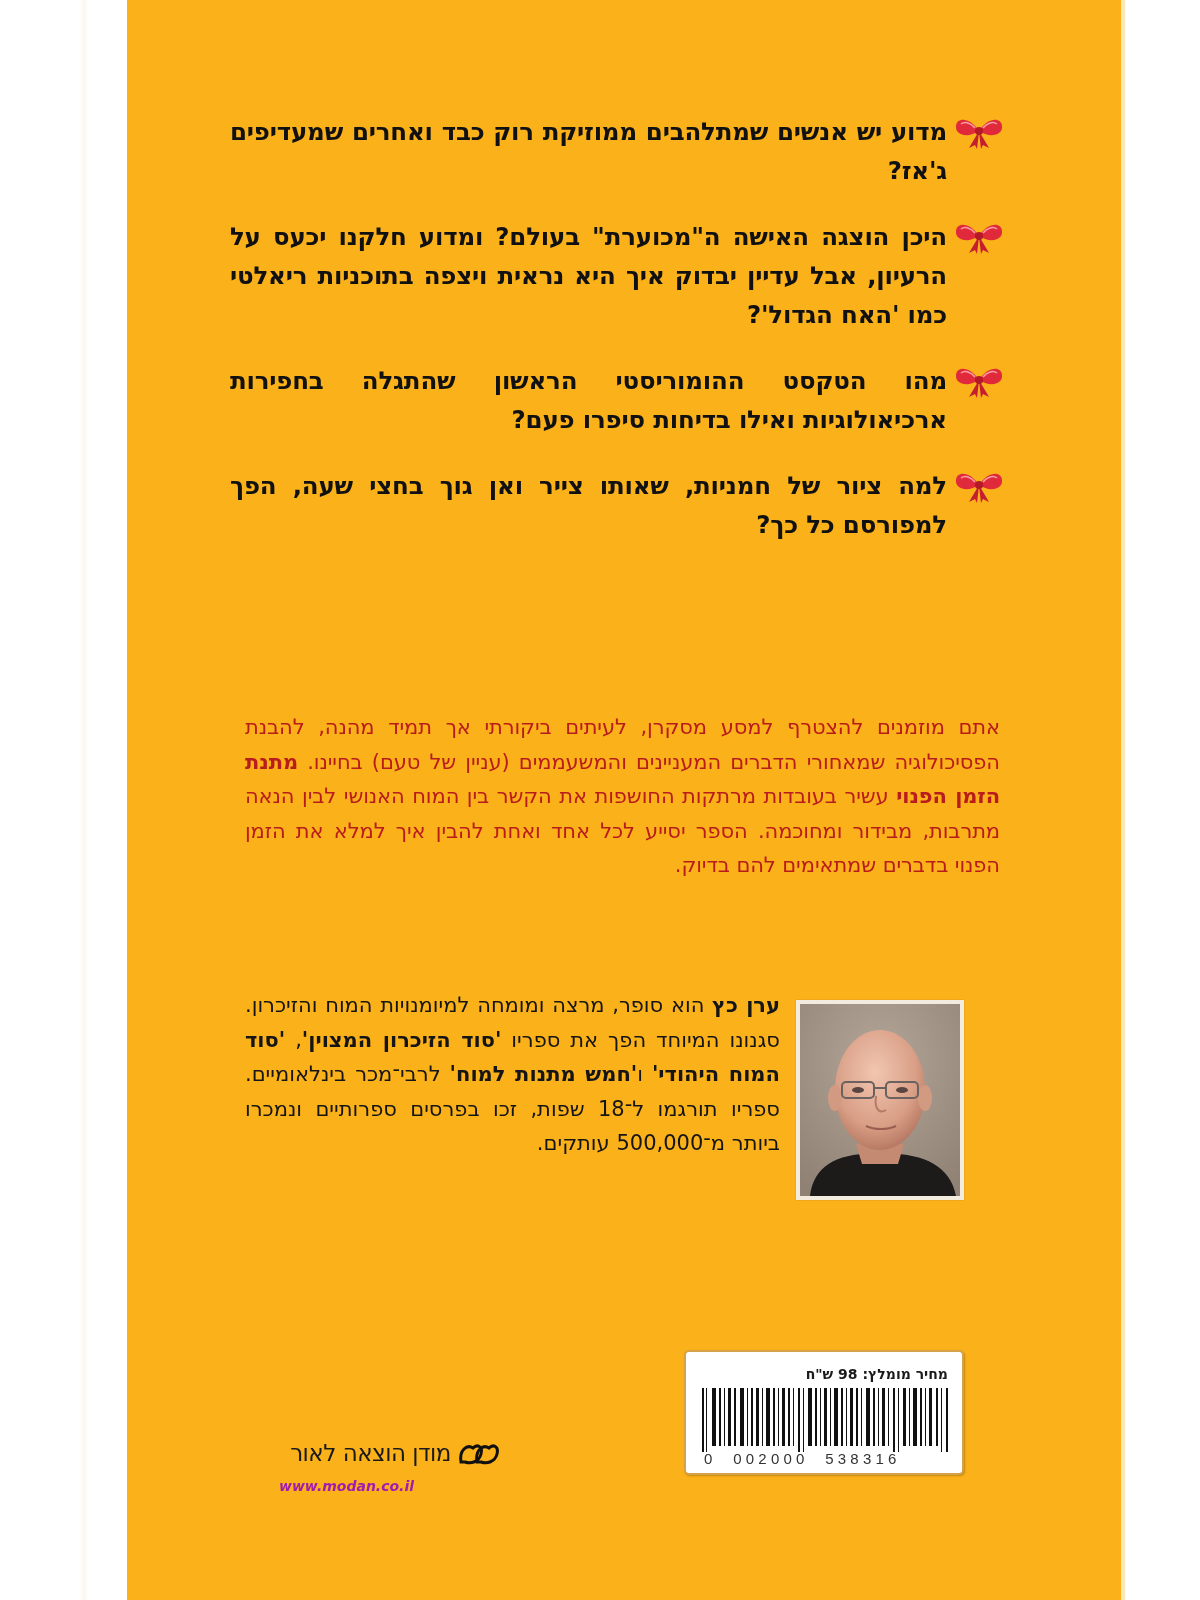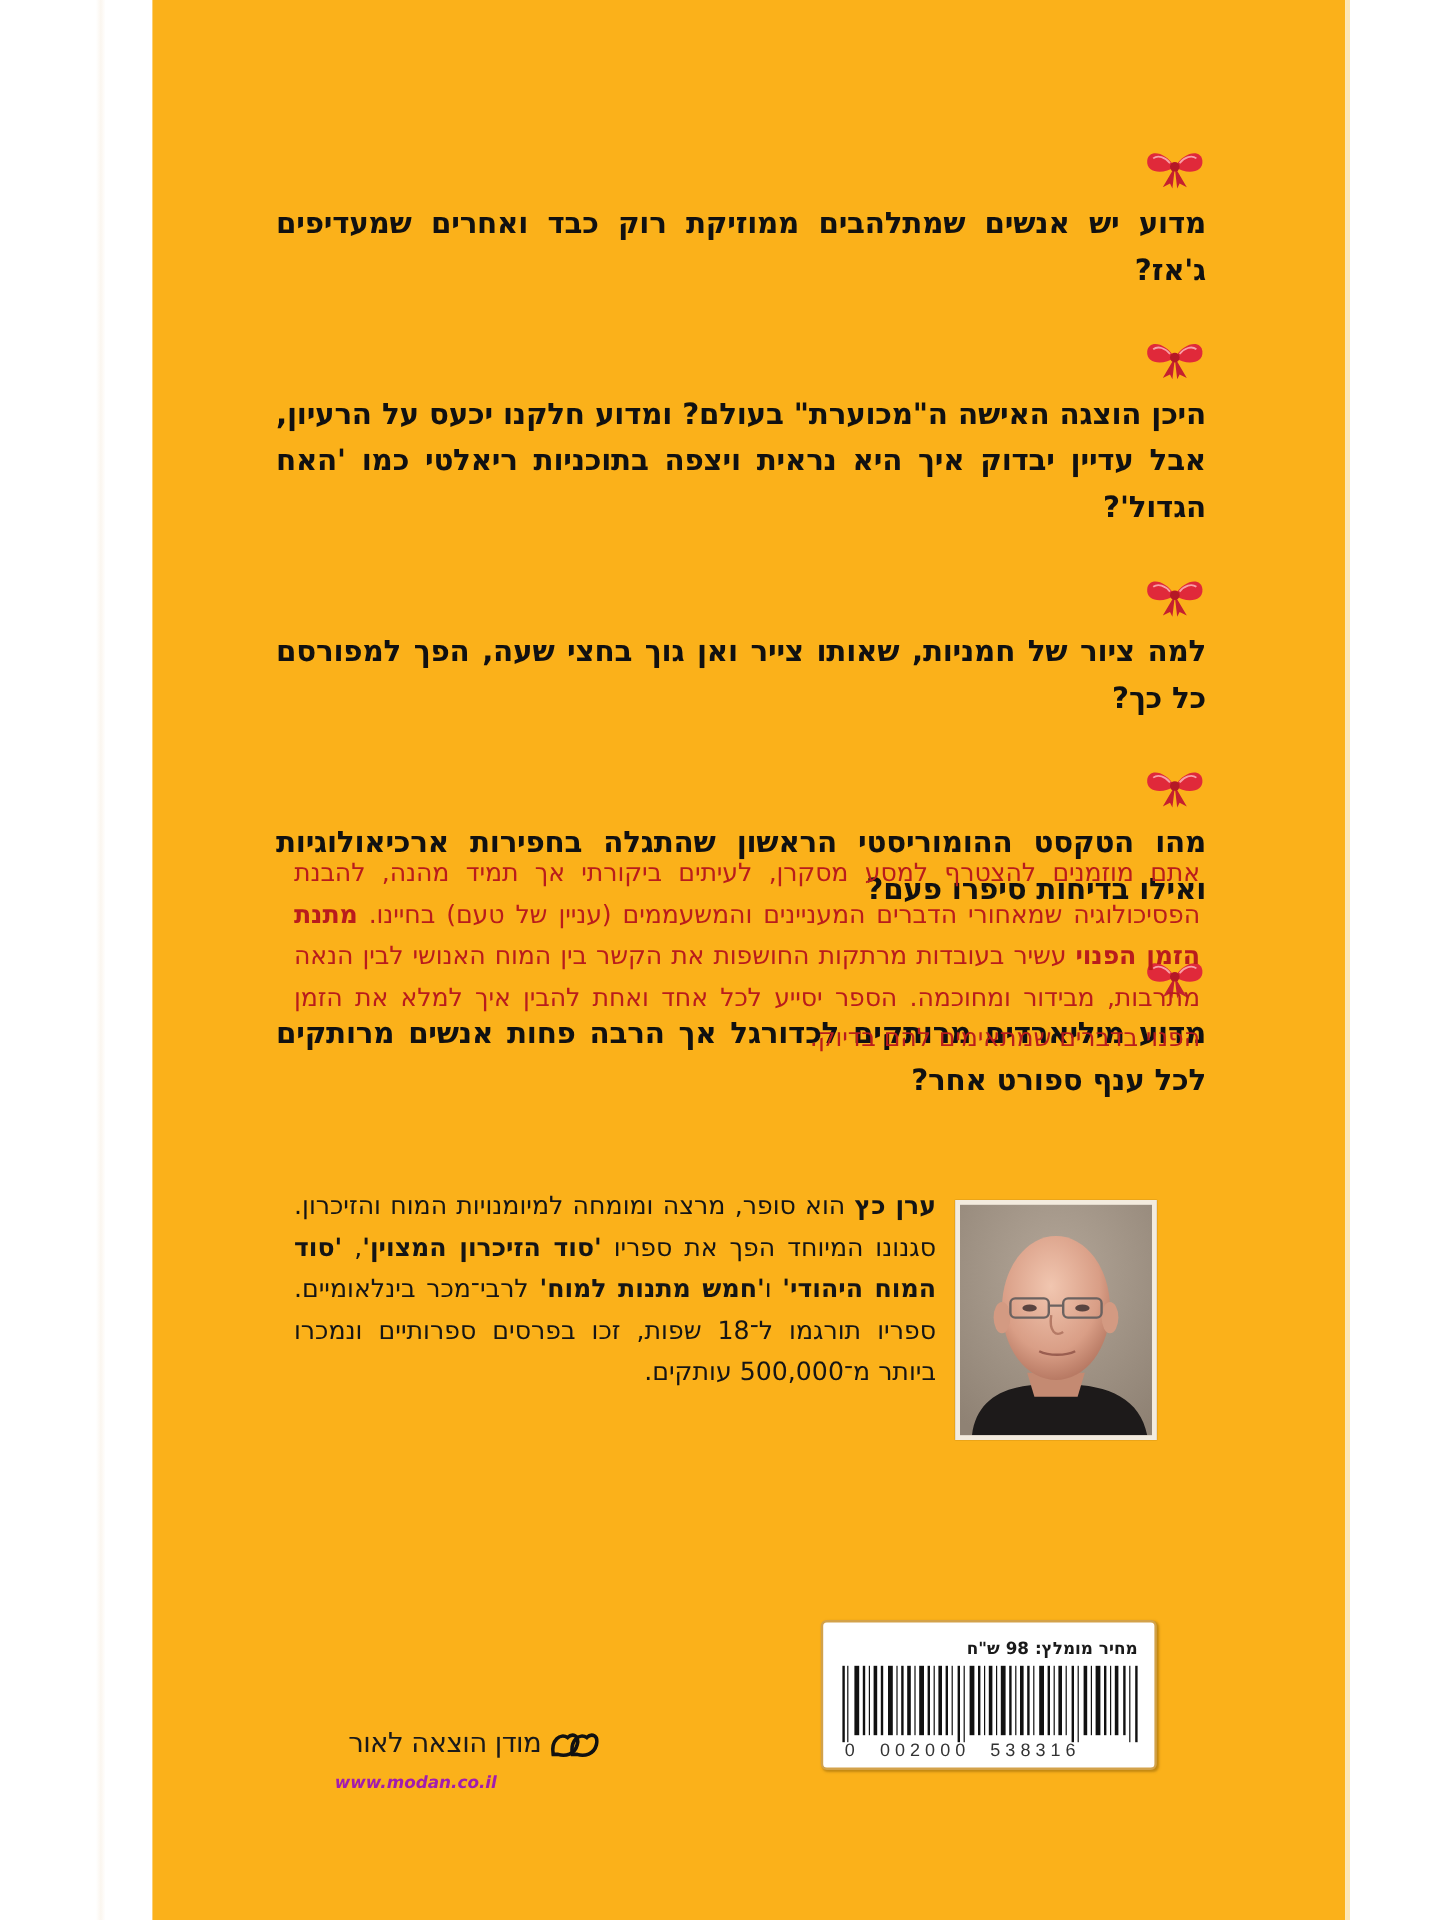--- a/index.html
+++ b/index.html
@@ -17,21 +17,21 @@
     .cover-right-edge {
       position: absolute; left: 1121px; top: 0; width: 4px; height: 1600px;
       background: #fde6b5;
     }
 
     .questions {
       position: absolute; left: 230px; top: 112px; width: 775px;
       direction: rtl; text-align: right;
     }
     .q {
-      display: flex; flex-direction: column; align-items: flex-start;
+      display: flex; flex-direction: row; align-items: flex-start;
       margin-bottom: 27px;
     }
     .q .bow {
       flex: 0 0 52px; width: 52px; height: 36px; margin-left: 6px; margin-top: 2px;
     }
     .q .q-text {
       flex: 1; font-weight: bold; font-size: 24.5px; line-height: 39px;
       color: #111111; text-align: justify; text-align-last: right;
       letter-spacing: -0.2px;
     }
@@ -126,45 +126,33 @@
   <div class="q">
     <svg class="bow" viewBox="0 0 52 36">
       <path d="M26 17 C18 4, 4 2, 3 12 C2 22, 16 24, 26 17 Z" fill="#e0293a"></path>
       <path d="M26 17 C34 4, 48 2, 49 12 C50 22, 36 24, 26 17 Z" fill="#e0293a"></path>
       <path d="M26 17 L16 34 L22 31 L24 35 L26 18 Z" fill="#c51f2f"></path>
       <path d="M26 17 L36 34 L30 31 L28 35 L26 18 Z" fill="#c51f2f"></path>
       <ellipse cx="26" cy="17" rx="4" ry="4" fill="#b51826"></ellipse>
       <path d="M8 10 C12 7, 18 9, 22 14" stroke="#f7a0a6" stroke-width="1.5" fill="none"></path>
       <path d="M44 10 C40 7, 34 9, 30 14" stroke="#f7a0a6" stroke-width="1.5" fill="none"></path>
     </svg>
+    <div class="q-text">מהו הטקסט ההומוריסטי הראשון שהתגלה בחפירות ארכיאולוגיות ואילו בדיחות סיפרו פעם?</div>
+  </div>
+  <div class="q">
+    <svg class="bow" viewBox="0 0 52 36">
+      <path d="M26 17 C18 4, 4 2, 3 12 C2 22, 16 24, 26 17 Z" fill="#e0293a"></path>
+      <path d="M26 17 C34 4, 48 2, 49 12 C50 22, 36 24, 26 17 Z" fill="#e0293a"></path>
+      <path d="M26 17 L16 34 L22 31 L24 35 L26 18 Z" fill="#c51f2f"></path>
+      <path d="M26 17 L36 34 L30 31 L28 35 L26 18 Z" fill="#c51f2f"></path>
+      <ellipse cx="26" cy="17" rx="4" ry="4" fill="#b51826"></ellipse>
+      <path d="M8 10 C12 7, 18 9, 22 14" stroke="#f7a0a6" stroke-width="1.5" fill="none"></path>
+      <path d="M44 10 C40 7, 34 9, 30 14" stroke="#f7a0a6" stroke-width="1.5" fill="none"></path>
+    </svg>
     <div class="q-text">למה ציור של חמניות, שאותו צייר ואן גוך בחצי שעה, הפך למפורסם כל כך?</div>
-  </div>
-  <div class="q">
-    <svg class="bow" viewBox="0 0 52 36">
-      <path d="M26 17 C18 4, 4 2, 3 12 C2 22, 16 24, 26 17 Z" fill="#e0293a"></path>
-      <path d="M26 17 C34 4, 48 2, 49 12 C50 22, 36 24, 26 17 Z" fill="#e0293a"></path>
-      <path d="M26 17 L16 34 L22 31 L24 35 L26 18 Z" fill="#c51f2f"></path>
-      <path d="M26 17 L36 34 L30 31 L28 35 L26 18 Z" fill="#c51f2f"></path>
-      <ellipse cx="26" cy="17" rx="4" ry="4" fill="#b51826"></ellipse>
-      <path d="M8 10 C12 7, 18 9, 22 14" stroke="#f7a0a6" stroke-width="1.5" fill="none"></path>
-      <path d="M44 10 C40 7, 34 9, 30 14" stroke="#f7a0a6" stroke-width="1.5" fill="none"></path>
-    </svg>
-    <div class="q-text">מהו הטקסט ההומוריסטי הראשון שהתגלה בחפירות ארכיאולוגיות ואילו בדיחות סיפרו פעם?</div>
-  </div>
-  <div class="q">
-    <svg class="bow" viewBox="0 0 52 36">
-      <path d="M26 17 C18 4, 4 2, 3 12 C2 22, 16 24, 26 17 Z" fill="#e0293a"></path>
-      <path d="M26 17 C34 4, 48 2, 49 12 C50 22, 36 24, 26 17 Z" fill="#e0293a"></path>
-      <path d="M26 17 L16 34 L22 31 L24 35 L26 18 Z" fill="#c51f2f"></path>
-      <path d="M26 17 L36 34 L30 31 L28 35 L26 18 Z" fill="#c51f2f"></path>
-      <ellipse cx="26" cy="17" rx="4" ry="4" fill="#b51826"></ellipse>
-      <path d="M8 10 C12 7, 18 9, 22 14" stroke="#f7a0a6" stroke-width="1.5" fill="none"></path>
-      <path d="M44 10 C40 7, 34 9, 30 14" stroke="#f7a0a6" stroke-width="1.5" fill="none"></path>
-    </svg>
-    <div class="q-text">מדוע מיליארדים מרותקים לכדורגל אך הרבה פחות אנשים מרותקים לכל ענף ספורט אחר?</div>
   </div>
 </div>
 
 <p class="blurb"><span>אתם מוזמנים להצטרף למסע מסקרן, לעיתים ביקורתי אך תמיד מהנה, להבנת הפסיכולוגיה שמאחורי הדברים המעניינים והמשעממים (עניין של טעם) בחיינו.</span> <b>מתנת הזמן הפנוי</b> <span>עשיר בעובדות מרתקות החושפות את הקשר בין המוח האנושי לבין הנאה מתרבות, מבידור ומחוכמה. הספר יסייע לכל אחד ואחת להבין איך למלא את הזמן הפנוי בדברים שמתאימים להם בדיוק.</span></p>
 
 <p class="author-bio"><b>ערן כץ</b> <span>הוא סופר, מרצה ומומחה למיומנויות המוח והזיכרון. סגנונו המיוחד הפך את ספריו</span> <b>'סוד הזיכרון המצוין'</b><span>, </span><b>'סוד המוח היהודי'</b><span> ו</span><b>'חמש מתנות למוח'</b><span> לרבי־מכר בינלאומיים. ספריו תורגמו ל־18 שפות, זכו בפרסים ספרותיים ונמכרו ביותר מ־500,000 עותקים.</span></p>
 
 <div class="author-photo">
   <svg width="160" height="192" viewBox="0 0 160 192">
     <defs>

